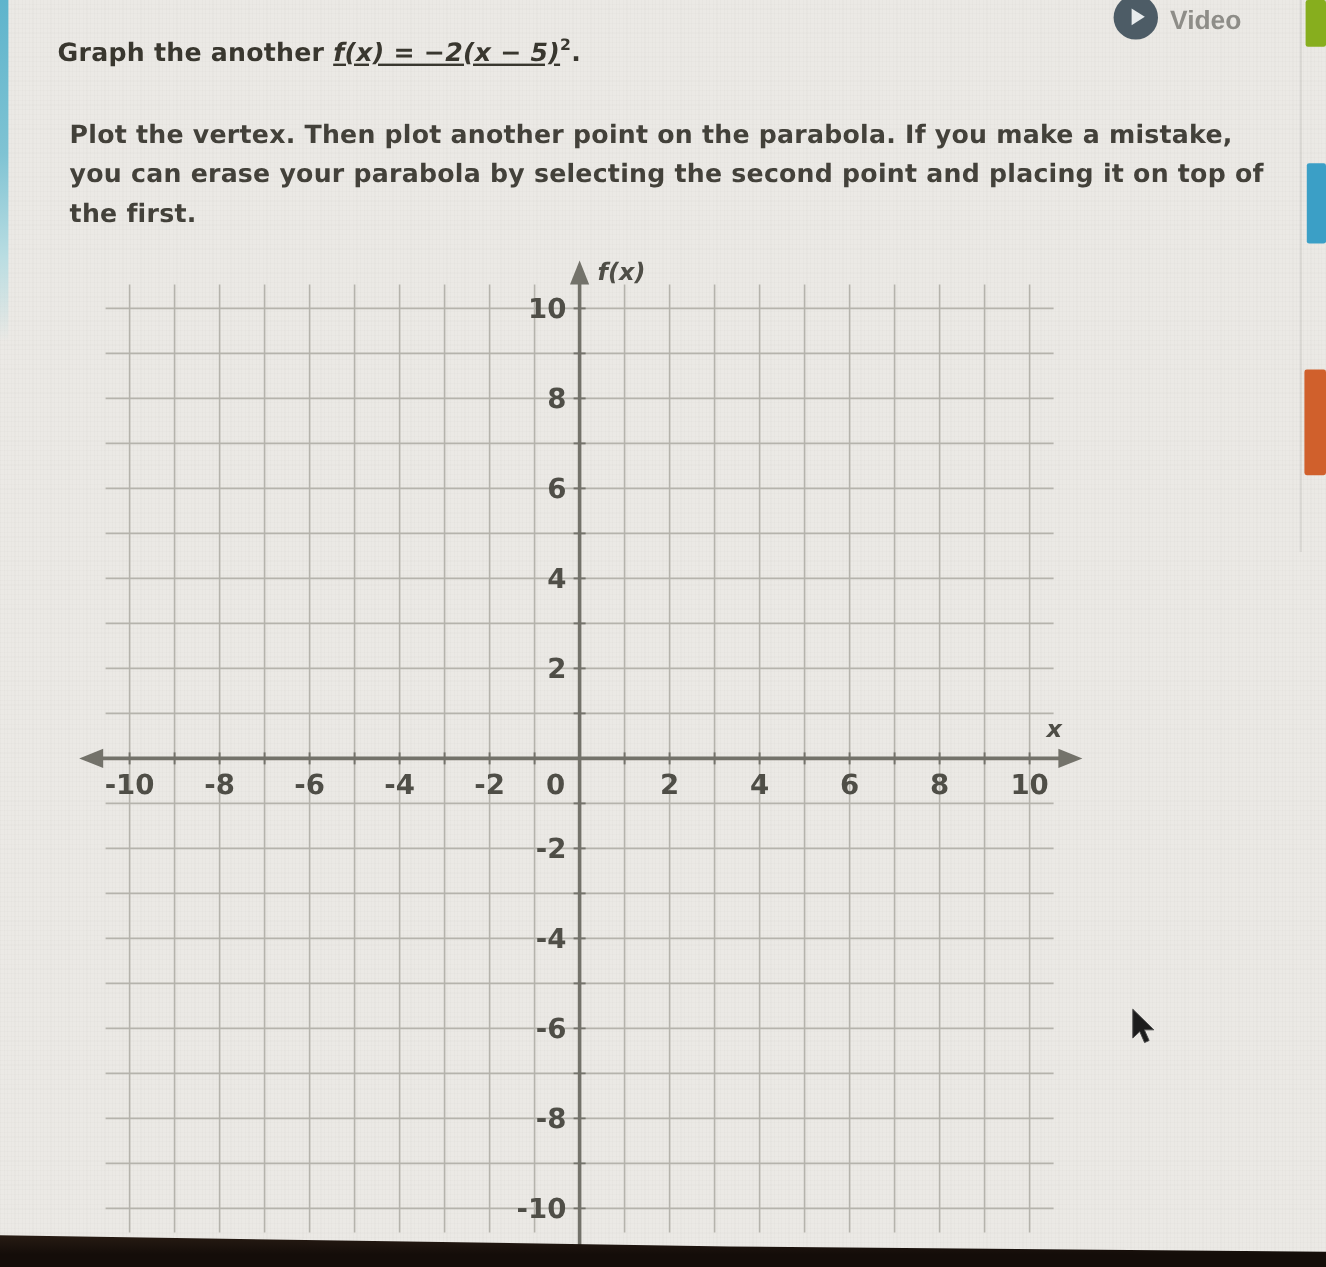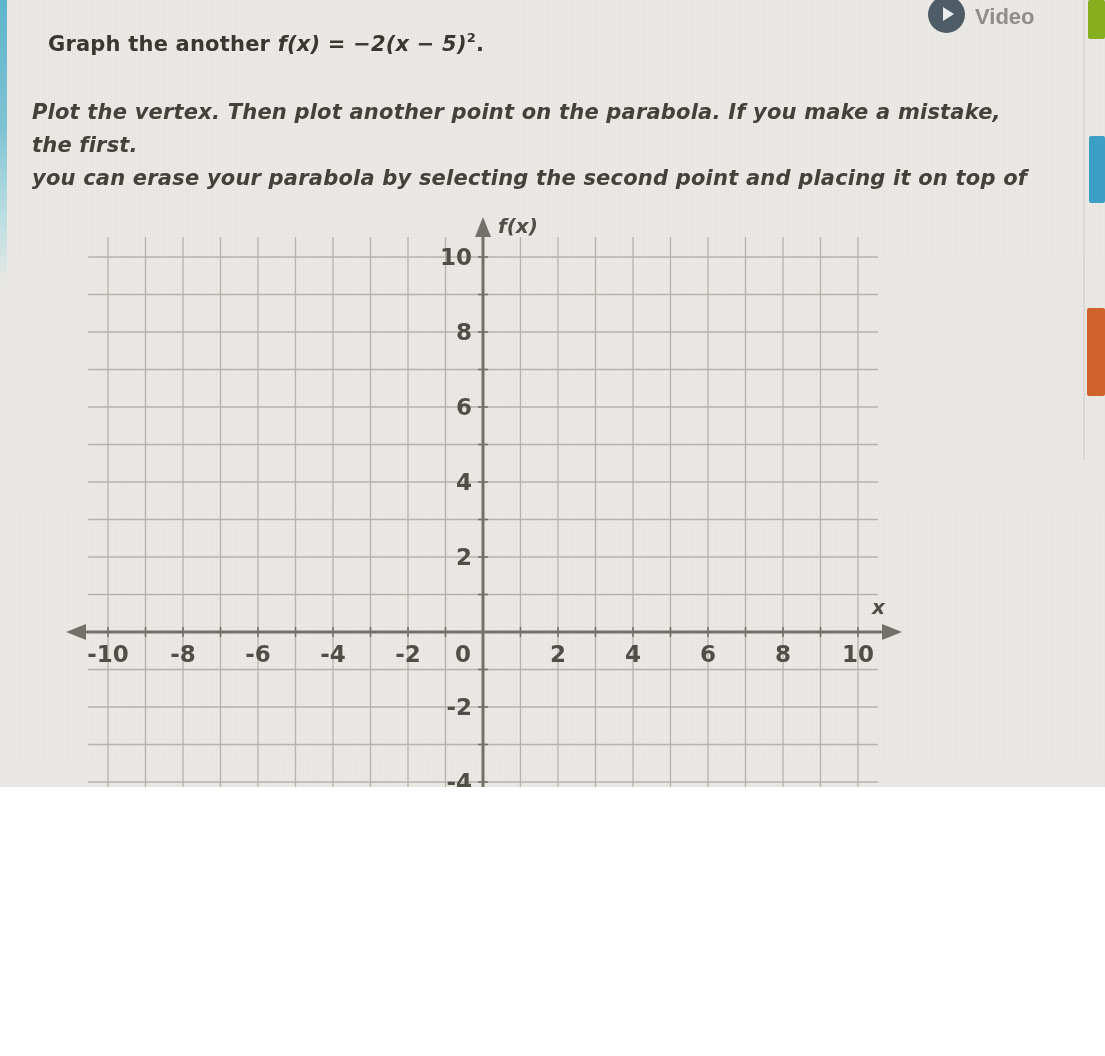--- a/index.html
+++ b/index.html
@@ -1,32 +1,32 @@
 <!DOCTYPE html>
 <html><head>
 <meta charset="utf-8">
 <style>
   html,body{margin:0;padding:0;}
   #screen{
-    position:relative; width:1105px; height:787px; overflow:hidden;
+    position:relative; width:1105px; height:1056px; overflow:hidden;
     font-family:"DejaVu Sans","Liberation Sans",sans-serif;
     background:
       repeating-linear-gradient(90deg, rgba(60,55,45,0.018) 0 1px, transparent 1px 3px),
       repeating-linear-gradient(0deg, rgba(60,55,45,0.015) 0 1px, transparent 1px 4px),
       #ebe9e5;
   }
   .title{
     position:absolute; left:48px; top:32px; width:900px;
     font-size:21px; font-weight:bold; color:#39372f; letter-spacing:0.2px;
   }
-  .title .math{font-style:italic;}
+  .title .math{font-style:italic;text-decoration:underline;}
   .title .sup{font-size:13px; position:relative; top:-9px; font-style:normal;}
   .instructions{
-    position:absolute; left:32px; top:96px; width:1040px;
-    font-size:21px; font-weight:bold; font-style:italic; color:#43413a;
+    position:absolute; left:58px; top:96px; width:1040px;
+    font-size:21px; font-weight:bold; color:#43413a;
     line-height:33px; letter-spacing:0.2px;
   }
   .video-btn{
     position:absolute; left:928px; top:-8px; height:44px;
     display:flex; align-items:center; gap:10px; cursor:pointer;
     background:transparent; border:none; padding:0;
   }
   .video-circle{
     width:37px; height:37px; border-radius:50%;
     background:#4d5c66; display:flex; align-items:center; justify-content:center;
@@ -71,22 +71,22 @@
     <span class="video-label">Video</span>
   </button>
 
   <div class="title">
     <span>Graph the another</span>
     <span class="math">f(x) = −2(x − 5)</span><span class="sup">2</span><span>.</span>
   </div>
 
   <div class="instructions">
     <div>Plot the vertex. Then plot another point on the parabola. If you make a mistake,</div>
+    <div>you can erase your parabola by selecting the second point and placing it on top of</div>
     <div>the first.</div>
-    <div>you can erase your parabola by selecting the second point and placing it on top of</div>
   </div>
 
   <svg id="grid-svg" width="1105" height="1056">
       <line x1="108" y1="237" x2="108" y2="1027" stroke="#b5b3ac" stroke-width="1.3"></line>
       <line x1="145.5" y1="237" x2="145.5" y2="1027" stroke="#b5b3ac" stroke-width="1.3"></line>
       <line x1="183" y1="237" x2="183" y2="1027" stroke="#b5b3ac" stroke-width="1.3"></line>
       <line x1="220.5" y1="237" x2="220.5" y2="1027" stroke="#b5b3ac" stroke-width="1.3"></line>
       <line x1="258" y1="237" x2="258" y2="1027" stroke="#b5b3ac" stroke-width="1.3"></line>
       <line x1="295.5" y1="237" x2="295.5" y2="1027" stroke="#b5b3ac" stroke-width="1.3"></line>
       <line x1="333" y1="237" x2="333" y2="1027" stroke="#b5b3ac" stroke-width="1.3"></line>

